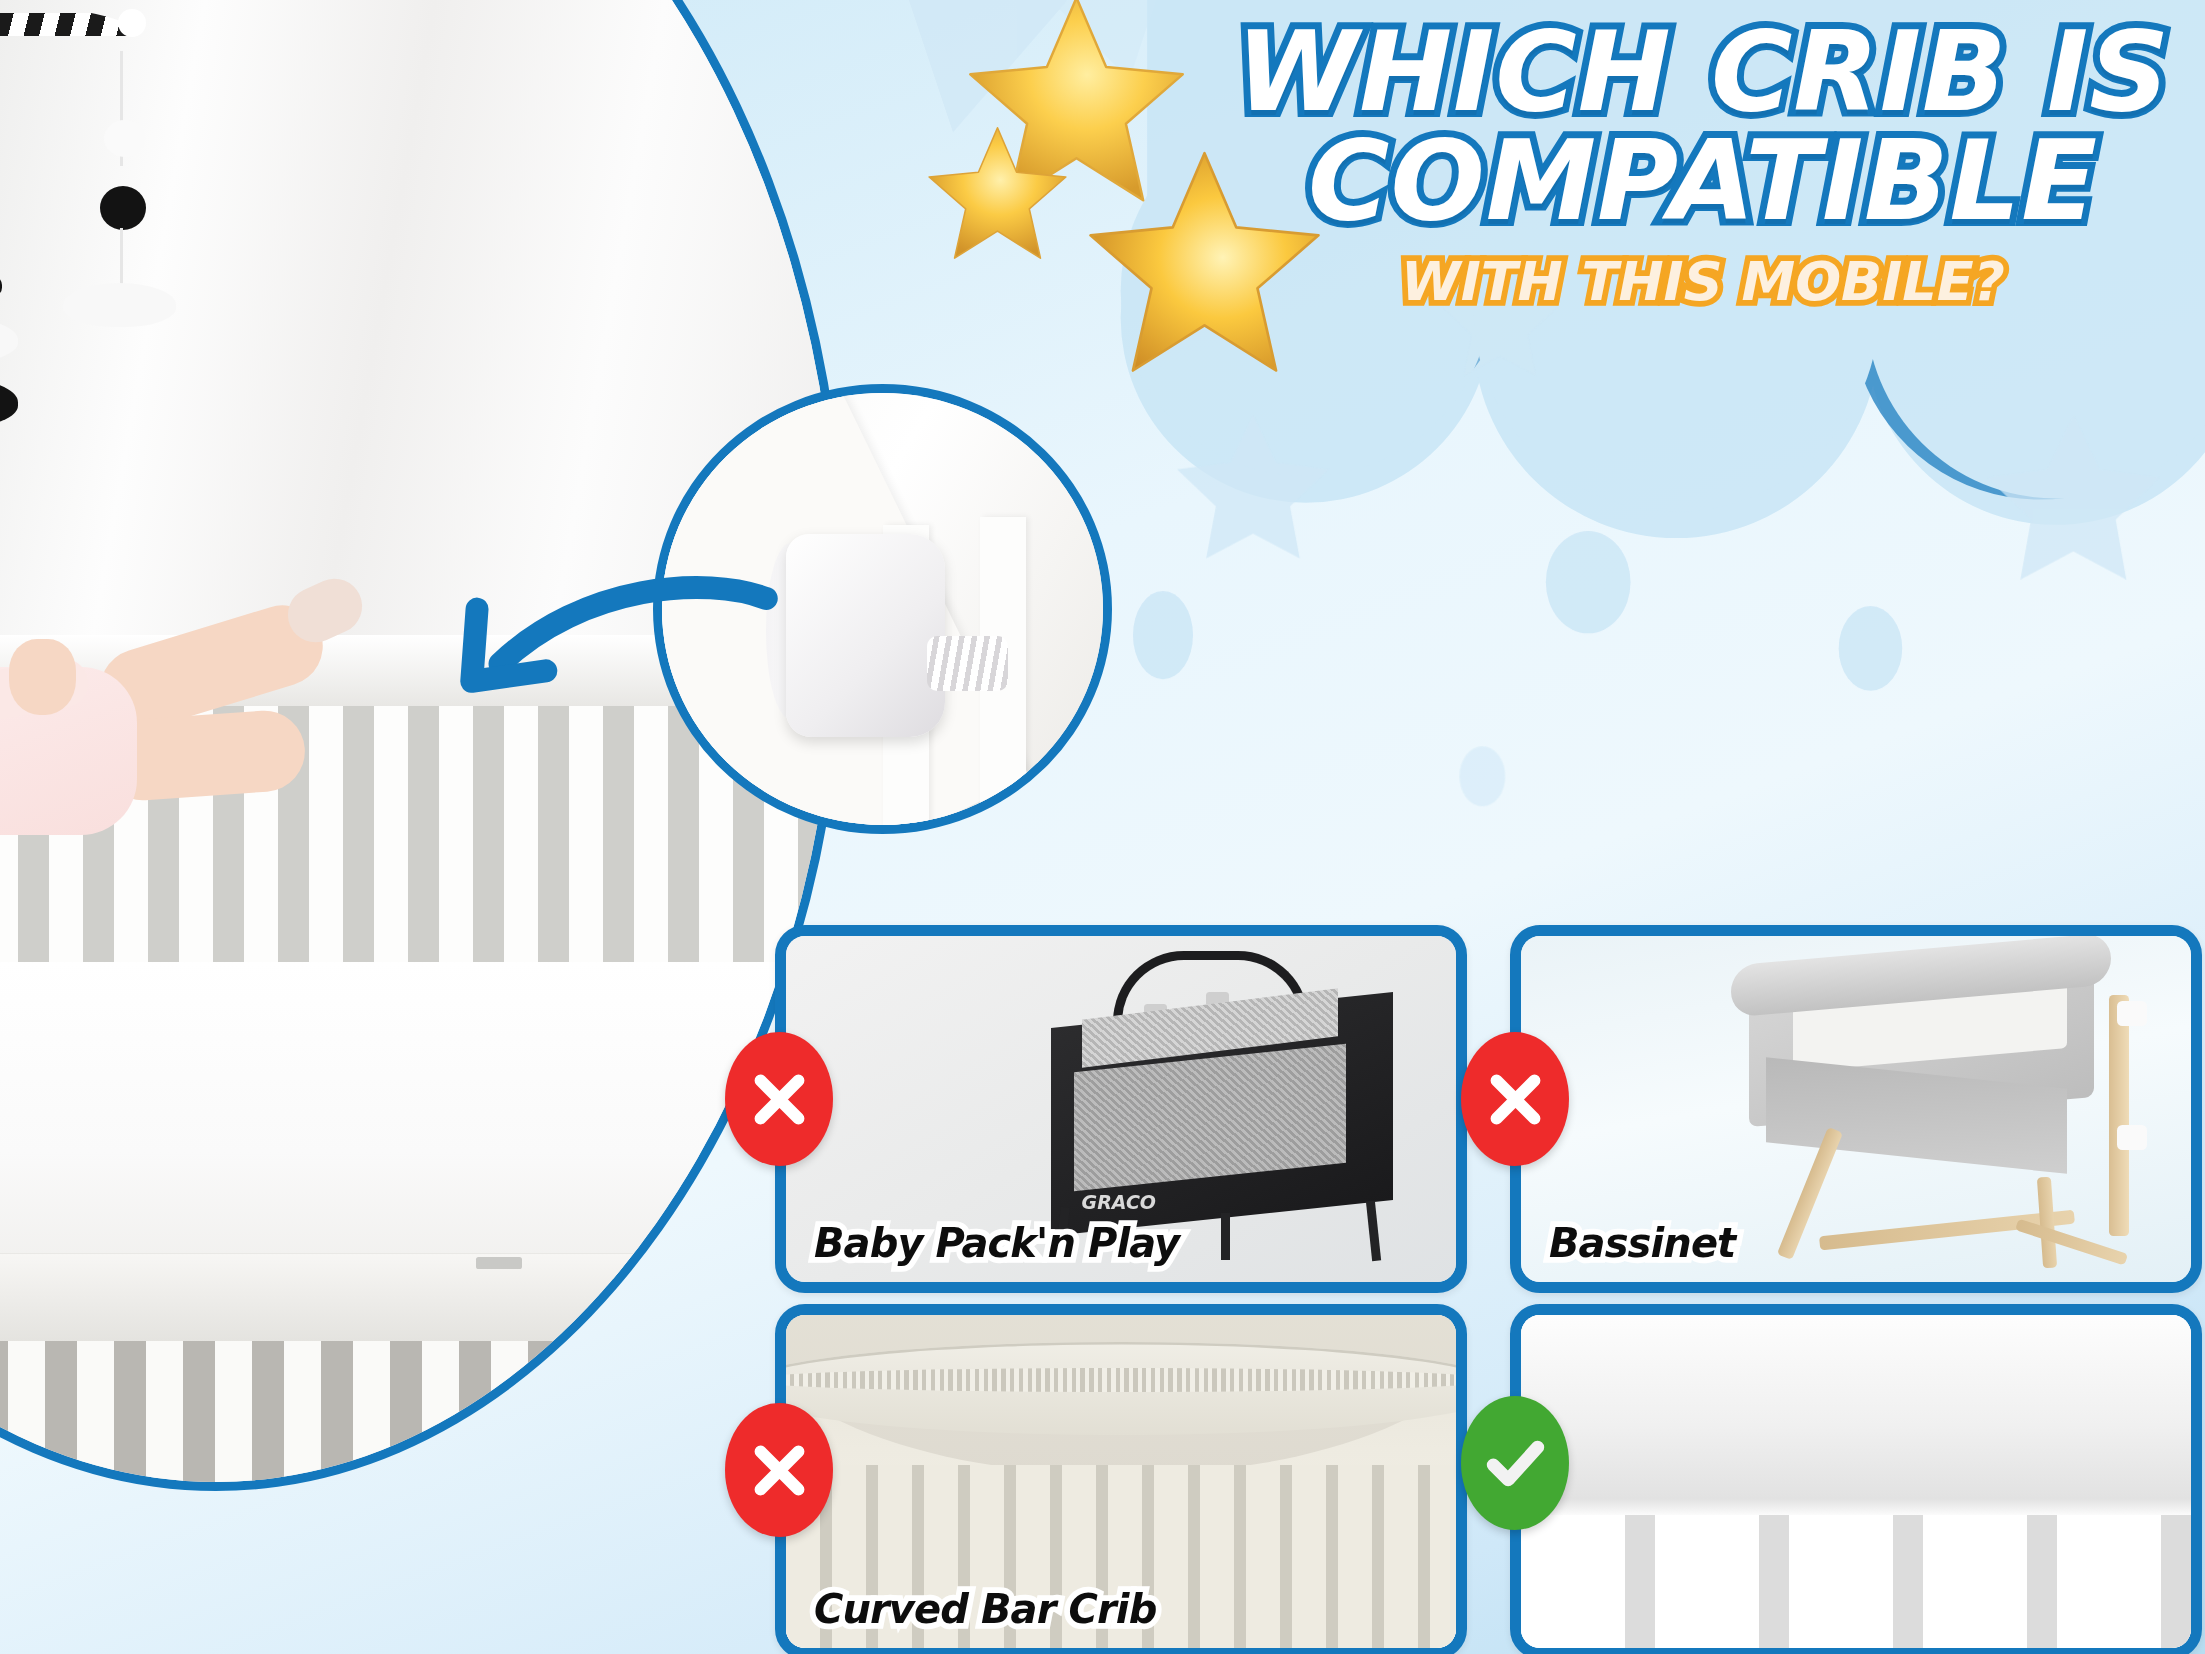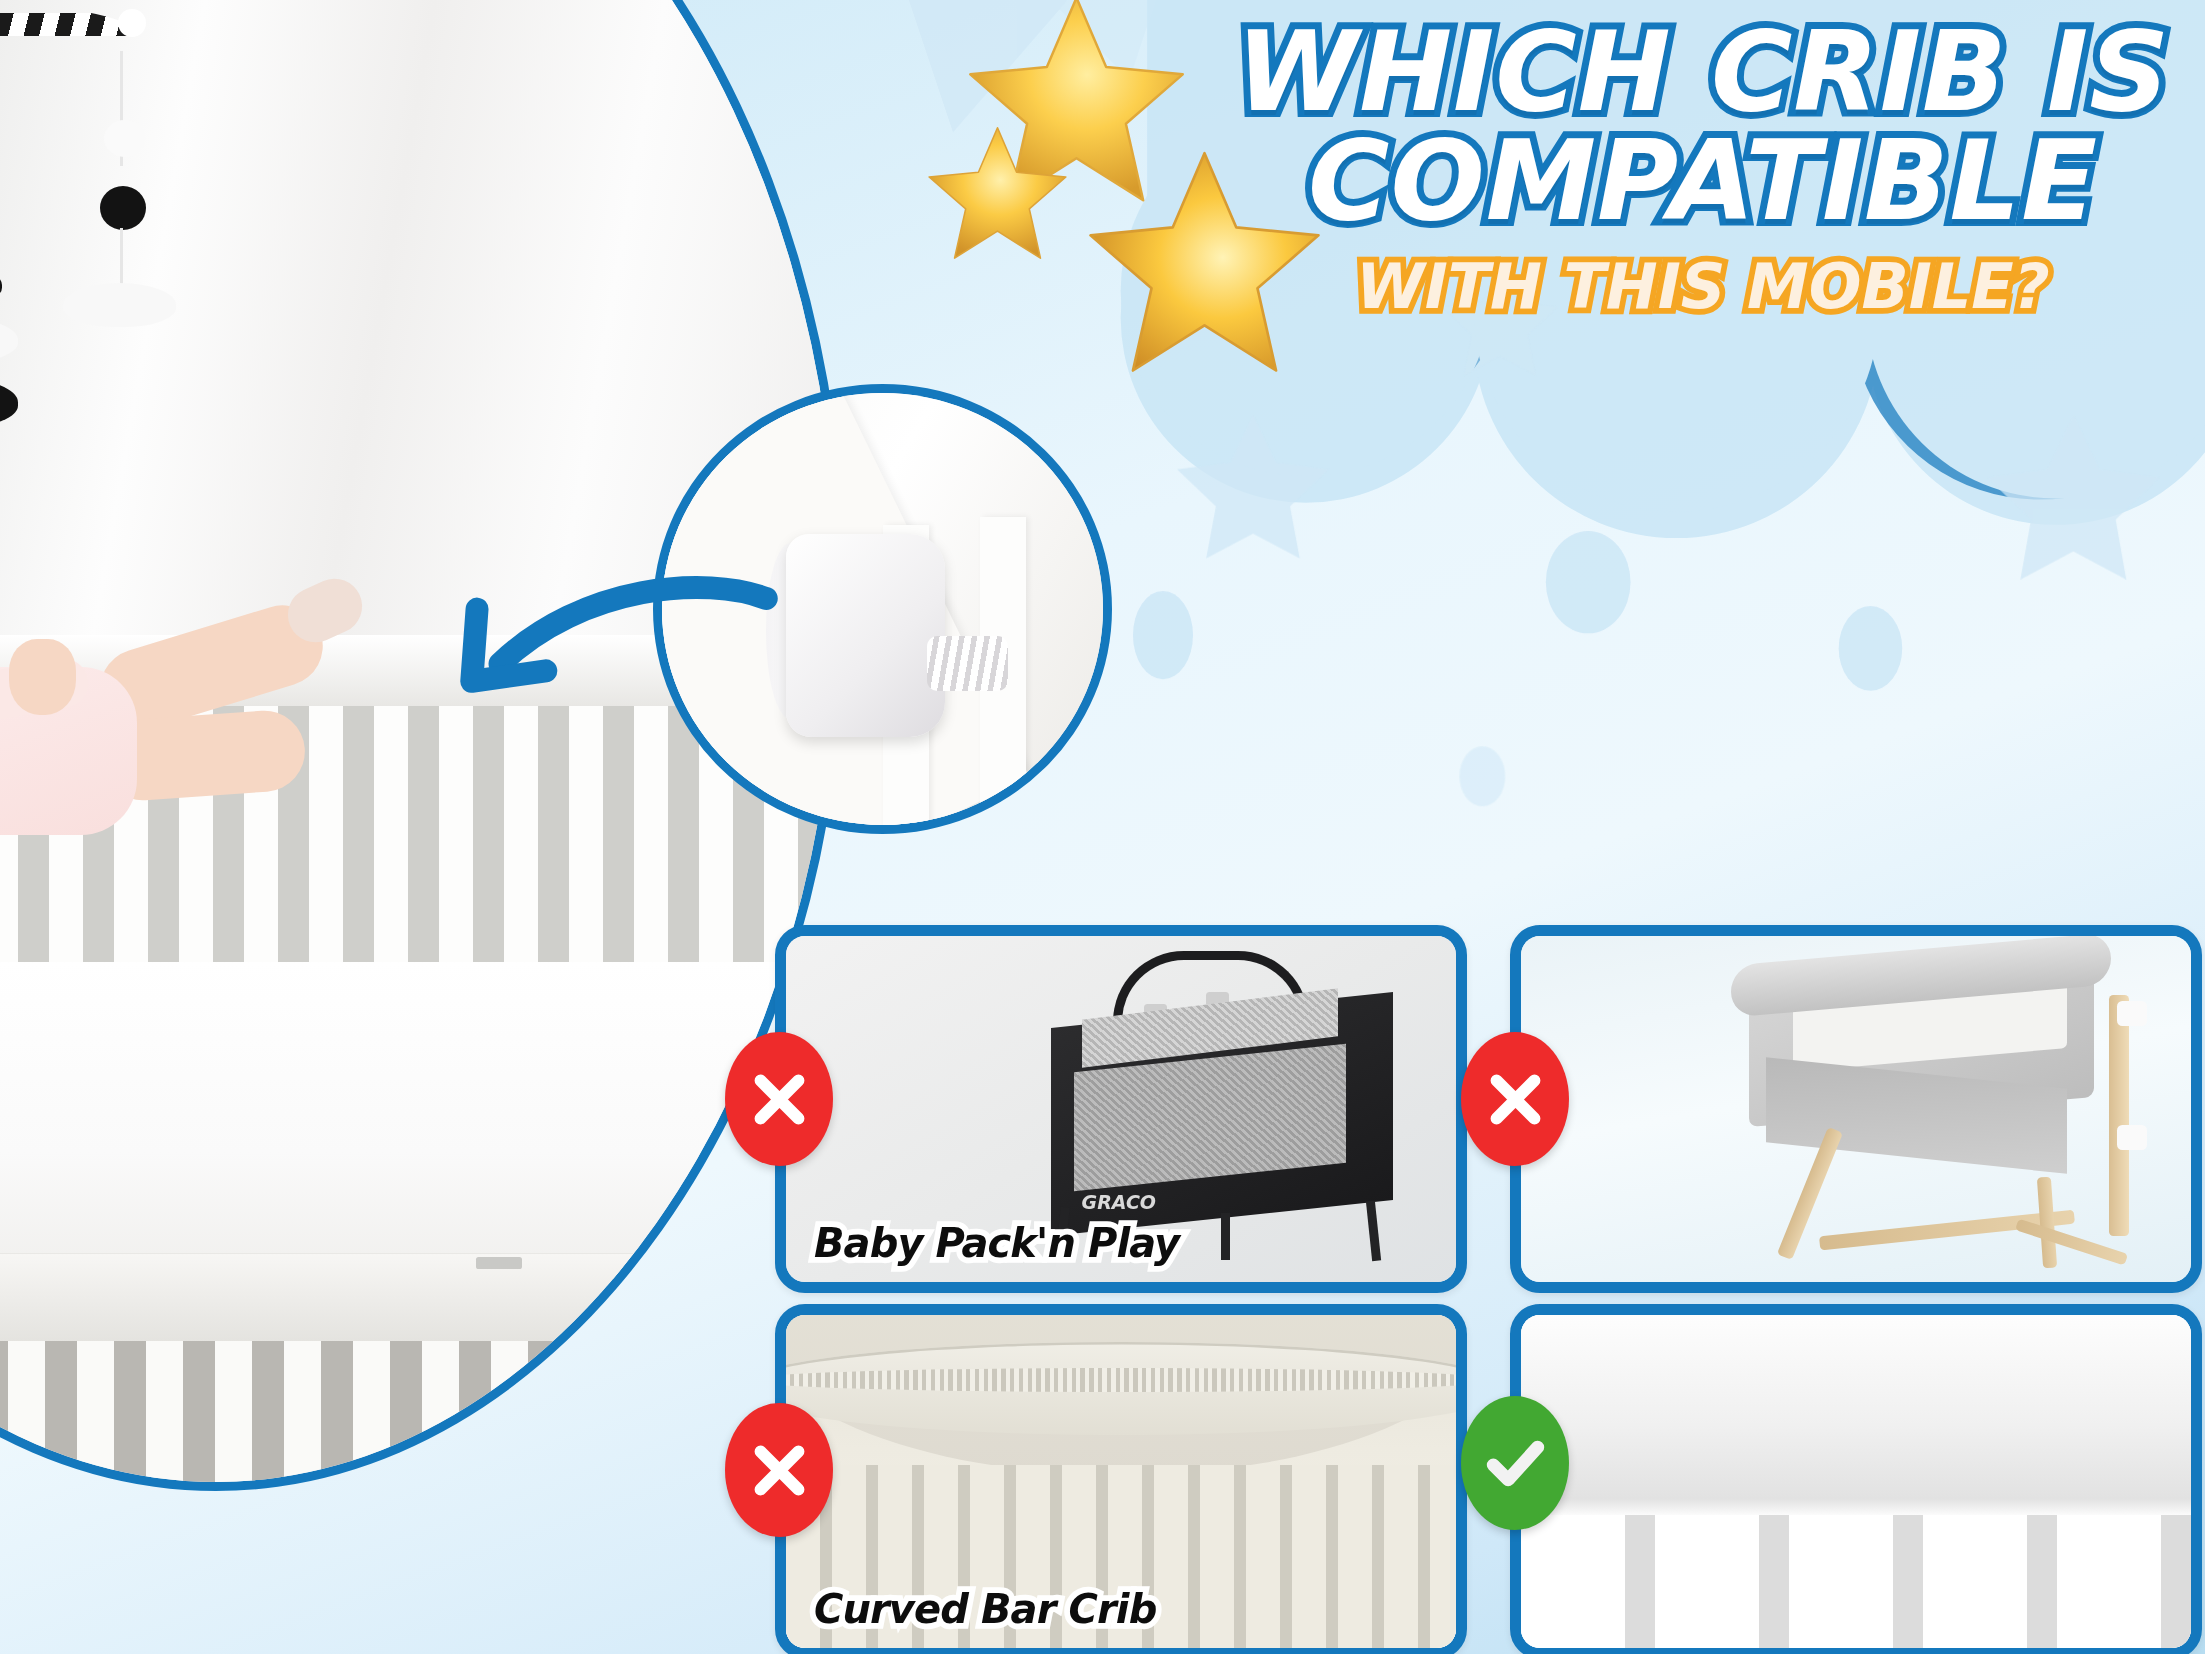--- a/index.html
+++ b/index.html
@@ -91,21 +91,21 @@
     letter-spacing:0.9px;
     line-height:.95;
     -webkit-text-stroke:14px #1478bd;
     paint-order:stroke fill;
     text-shadow:0 5.3px 0 rgba(0,0,0,.06);
   }
   .h1a{font-size:111px;}
   .h1b{font-size:111px;margin-top:3.5px;}
   .h-sub{
     font-family:"DejaVu Sans", sans-serif;
-    font-weight:bold;font-style:italic;font-size:62px;
+    font-weight:bold;font-style:italic;font-size:54px;
     color:#fdf0df;letter-spacing:0px;
     -webkit-text-stroke:11.5px #f5a623;
     paint-order:stroke fill;
     margin-top:16px;
   }
 
   
   .star3d{position:absolute;}
 
   
@@ -354,20 +354,21 @@
         <div class="bsn-skirt"></div>
         <div class="bsn-post"></div>
         <div class="bsn-leg" style="left:18%;top:56%;width:16px;height:42%;transform:rotate(22deg);"></div>
         <div class="bsn-leg" style="left:22%;top:86%;width:58%;height:14px;transform:rotate(-6deg);"></div>
         <div class="bsn-leg" style="left:72%;top:72%;width:14px;height:28%;transform:rotate(-4deg);"></div>
         <div class="bsn-leg" style="left:66%;top:90%;width:26%;height:12.4px;transform:rotate(18deg);"></div>
         <div class="bsn-clip" style="right:4%;top:18%;width:30px;height:25px;"></div>
         <div class="bsn-clip" style="right:4%;top:56%;width:30px;height:25px;"></div>
       </div>
     </div>
+    <div class="card-label">Bassinet</div>
   </div>
   <div class="badge no" style="left:1461px;top:1032px;">
     <svg width="65" height="65" viewBox="0 0 24 24">
       <path d="M5 5 L19 19 M19 5 L5 19" stroke="#fff" stroke-width="4.4" stroke-linecap="round"></path>
     </svg>
   </div>
 
   <div class="card" style="left:775px;top:1304px;width:670px;height:333px;">
     <div class="card-photo">
       <div class="crv-wrap">

